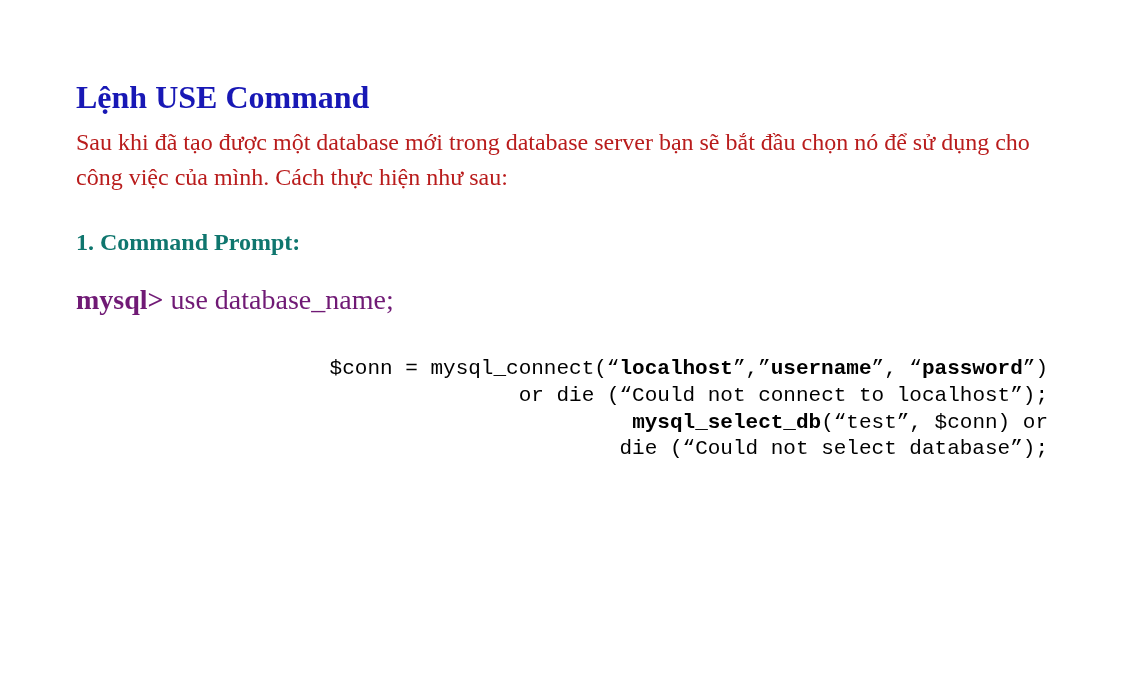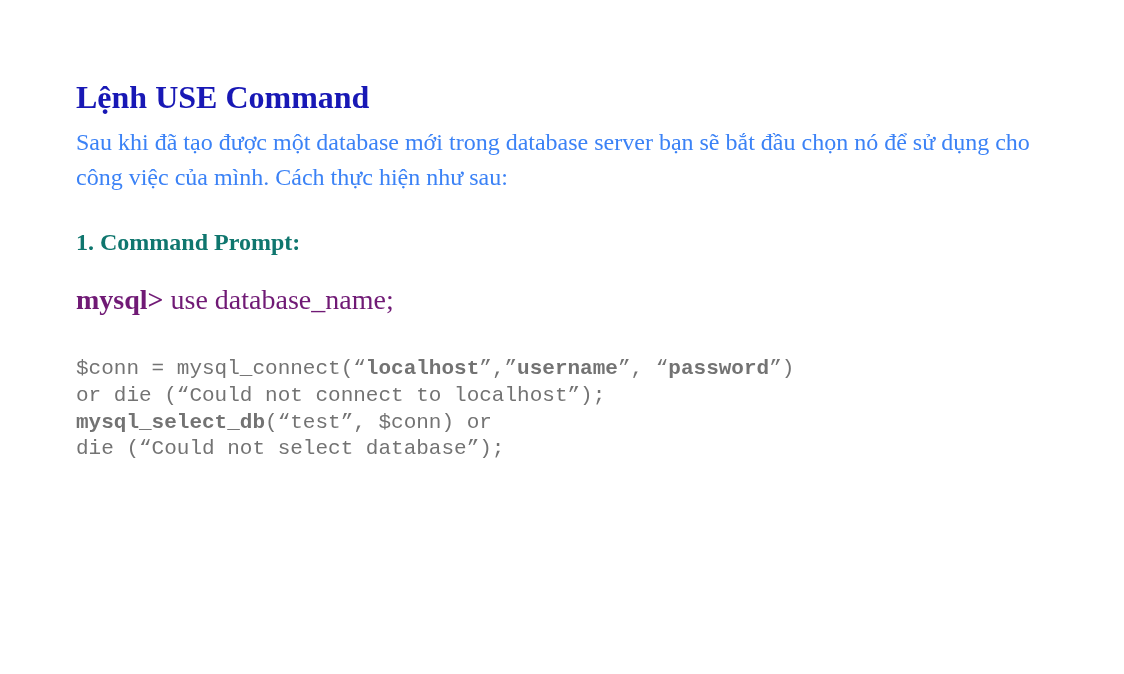--- a/index.html
+++ b/index.html
@@ -18,40 +18,41 @@
     font-size: 32px;
     font-weight: bold;
     color: #1818b5;
     margin: 0 0 10px 0;
     line-height: 1.1;
   }
   .intro {
     font-size: 24px;
     line-height: 1.45;
     margin: 0 0 34px 0;
-    color: #3b82f6;
+    color: #b91c1c;
   }
   .section-head {
     font-size: 24px;
     font-weight: bold;
     margin: 0 0 28px 0;
     color: #0f766e;
   }
   .prompt-line {
     font-size: 28px;
     margin: 0 0 40px 0;
     color: #701a75;
   }
   .prompt-line .bold { font-weight: bold; }
   .code-block {
     font-family: "Courier New", Courier, monospace;
     font-size: 21px;
     line-height: 1.28;
     white-space: pre-wrap;
-    color: #737373;
+    color: #000000;
+    text-align: right;
   }
   .code-block .bold { font-weight: bold; }
 </style>
 </head>
 <body>
 
 <div class="page">
 
   <h1 class="title">Lệnh USE Command</h1>
 

